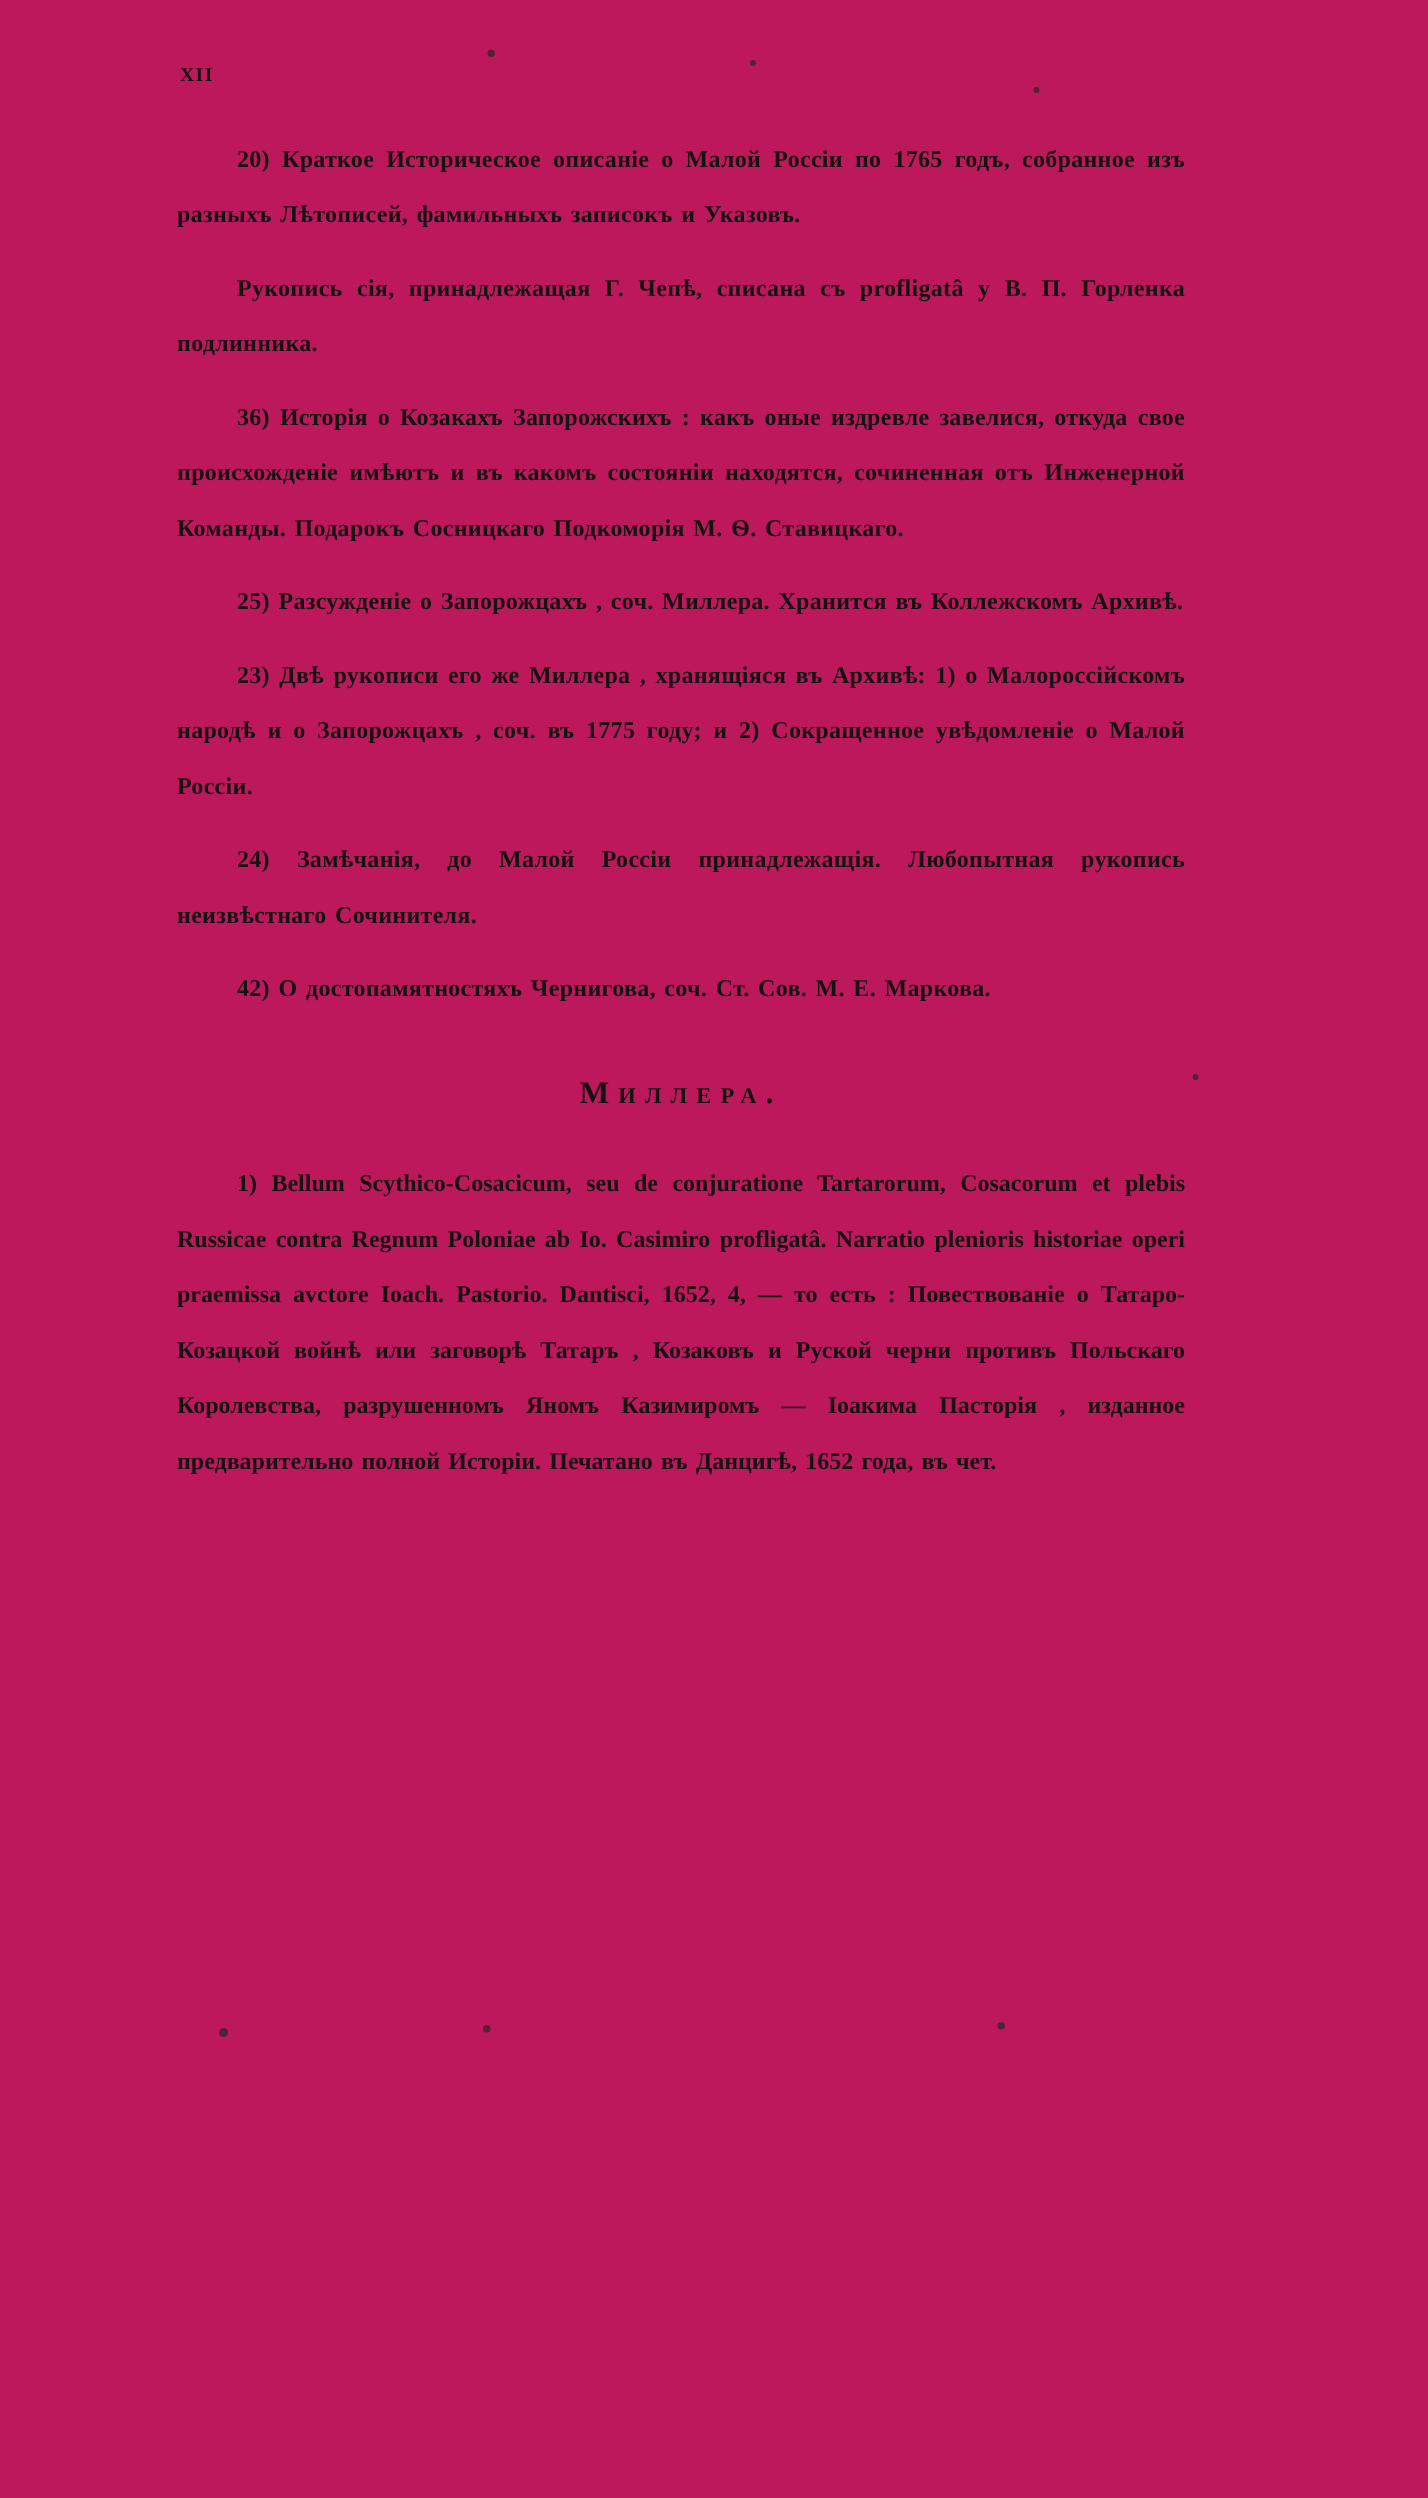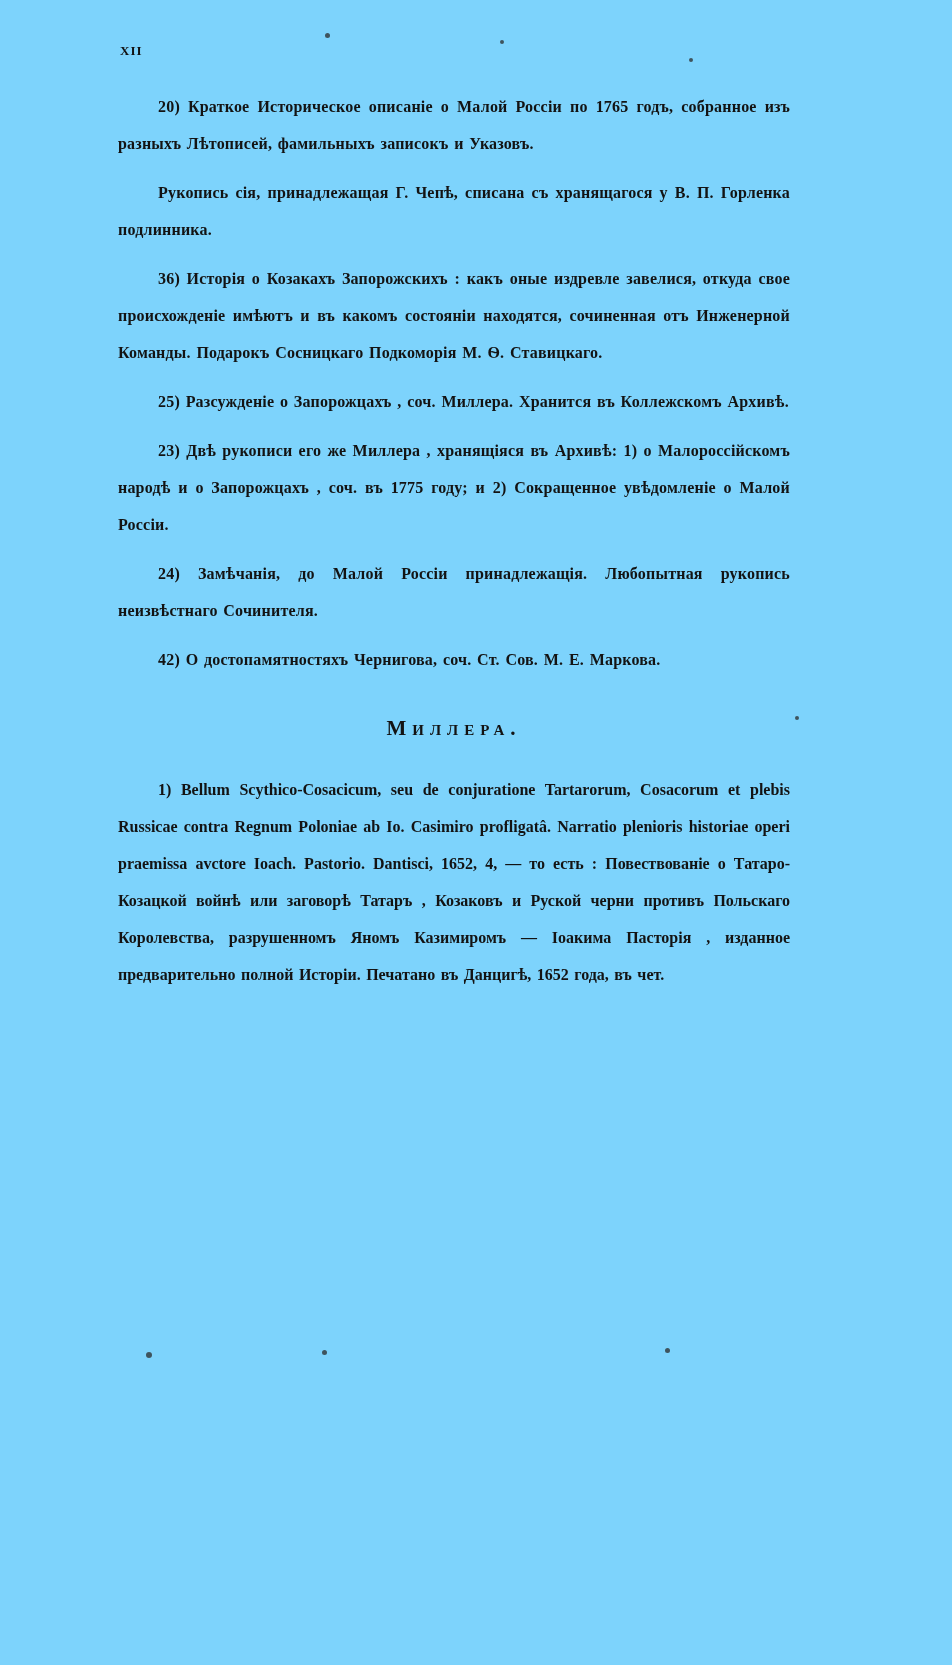--- a/index.html
+++ b/index.html
@@ -4,21 +4,21 @@
 <style>
   html, body {
     margin: 0;
     padding: 0;
     background: #ffffff;
   }
   .page {
     position: relative;
     width: 952px;
     height: 1665px;
-    background: #7dd3fc;
+    background: #be185d;
     font-family: "Liberation Serif", "DejaVu Serif", serif;
     color: #131313;
     overflow: hidden;
   }
   .page-number {
     position: absolute;
     left: 120px;
     top: 38px;
     font-size: 19px;
     font-weight: bold;
@@ -68,21 +68,21 @@
 
 <div class="page">
 
   <div class="page-number">xii</div>
 
   <div class="content">
 
     <p class="para">20) Краткое Историческое описаніе о Малой Россіи по 1765 годъ, собранное изъ разныхъ Лѣтописей, фамильныхъ записокъ и Указовъ.</p>
     <div class="gap-small"></div>
 
-    <p class="para">Рукопись сія, принадлежащая Г. Чепѣ, списана съ хранящагося у В. П. Горленка подлинника.</p>
+    <p class="para">Рукопись сія, принадлежащая Г. Чепѣ, списана съ profligatâ у В. П. Горленка подлинника.</p>
     <div class="gap-small"></div>
 
     <p class="para">36) Исторія о Козакахъ Запорожскихъ : какъ оные издревле завелися, откуда свое происхожденіе имѣютъ и въ какомъ состояніи находятся, сочиненная отъ Инженерной Команды. Подарокъ Сосницкаго Подкоморія М. Ѳ. Ставицкаго.</p>
     <div class="gap-small"></div>
 
     <p class="para">25) Разсужденіе о Запорожцахъ , соч. Миллера. Хранится въ Коллежскомъ Архивѣ.</p>
     <div class="gap-small"></div>
 
     <p class="para">23) Двѣ рукописи его же Миллера , хранящіяся въ Архивѣ: 1) о Малороссійскомъ народѣ и о Запорожцахъ , соч. въ 1775 году; и 2) Сокращенное увѣдомленіе о Малой Россіи.</p>
     <div class="gap-small"></div>

